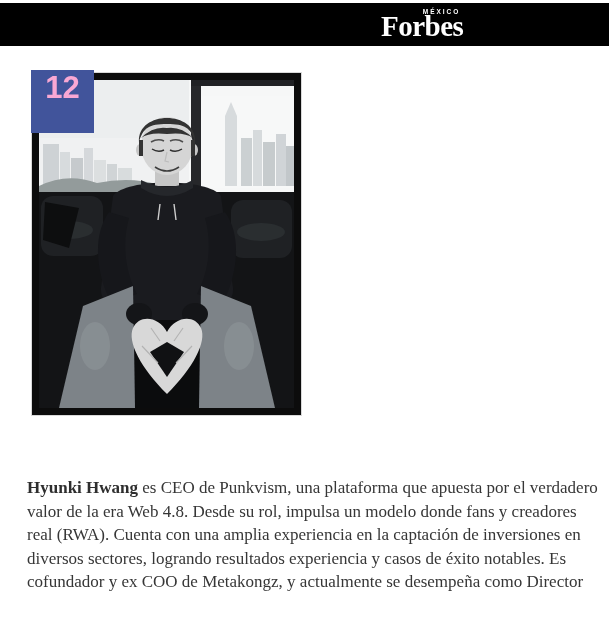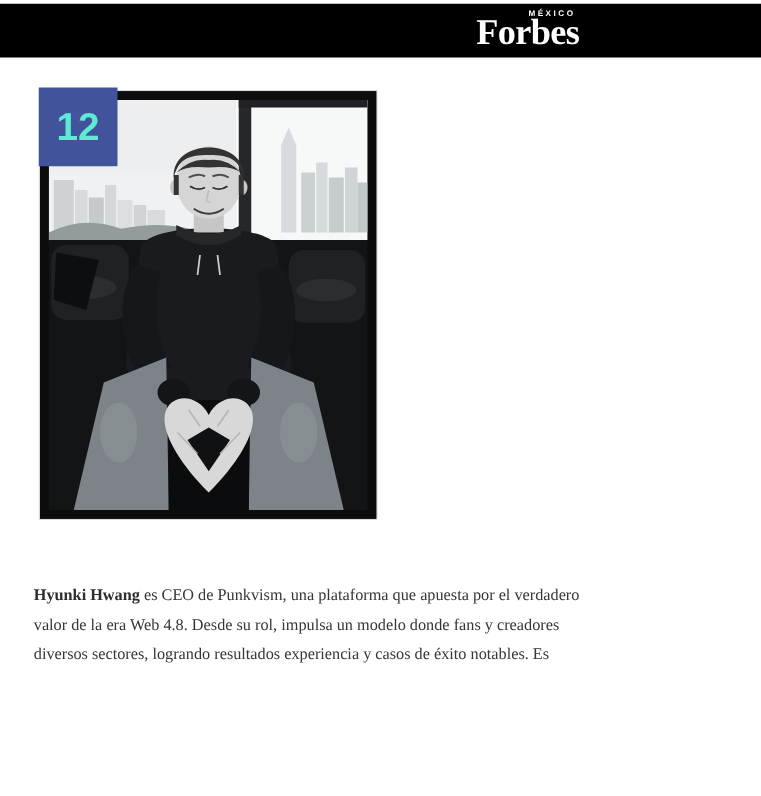--- a/index.html
+++ b/index.html
@@ -15,27 +15,27 @@
   .brand-word{display:block;font-family:"Liberation Serif",serif;font-weight:700;
     font-size:29px;line-height:27px;letter-spacing:-0.5px;margin-top:-2px;}
 
   
   .photo-frame{position:absolute;left:32px;top:73px;width:255px;height:328px;
     border:7px solid #0c0c0c;background:#101113;box-shadow:0 0 0 1px #d9d9d9;}
   .photo-frame svg{display:block;}
 
   
   .rank-badge{position:absolute;left:31px;top:70px;width:63px;height:63px;
-    background:#41549b;display:flex;align-items:center;justify-content:center;
-    color:#5eead4;font-family:"Liberation Sans",sans-serif;font-weight:700;
+    background:#41549b;display:flex;justify-content:center;
+    color:#f9a8d4;font-family:"Liberation Sans",sans-serif;font-weight:700;
     font-size:31px;z-index:3;}
 
   
-  .article{position:absolute;left:27px;top:464px;width:564px;
-    font-family:"Liberation Serif",serif;font-size:13px;line-height:23.5px;
+  .article{position:absolute;left:27px;top:476px;width:564px;
+    font-family:"Liberation Serif",serif;font-size:17px;line-height:23.5px;
     color:#363636;}
   .article .line{white-space:nowrap;}
   .article b{font-weight:700;color:#2e2e2e;}
 </style>
 </head>
 <body>
 
 <div class="page">
 
   <div class="masthead">
@@ -121,16 +121,18 @@
     </svg>
   </div>
 
   <div class="rank-badge">
     <span>12</span>
   </div>
 
   <div class="article">
     <div class="line"><b>Hyunki Hwang</b><span> es CEO de Punkvism, una plataforma que apuesta por el verdadero</span></div>
     <div class="line">valor de la era Web 4.8. Desde su rol, impulsa un modelo donde fans y creadores</div>
+    <div class="line">real (RWA). Cuenta con una amplia experiencia en la captación de inversiones en</div>
     <div class="line">diversos sectores, logrando resultados experiencia y casos de éxito notables. Es</div>
+    <div class="line">cofundador y ex COO de Metakongz, y actualmente se desempeña como Director</div>
   </div>
 
 </div>
 
 </body></html>

